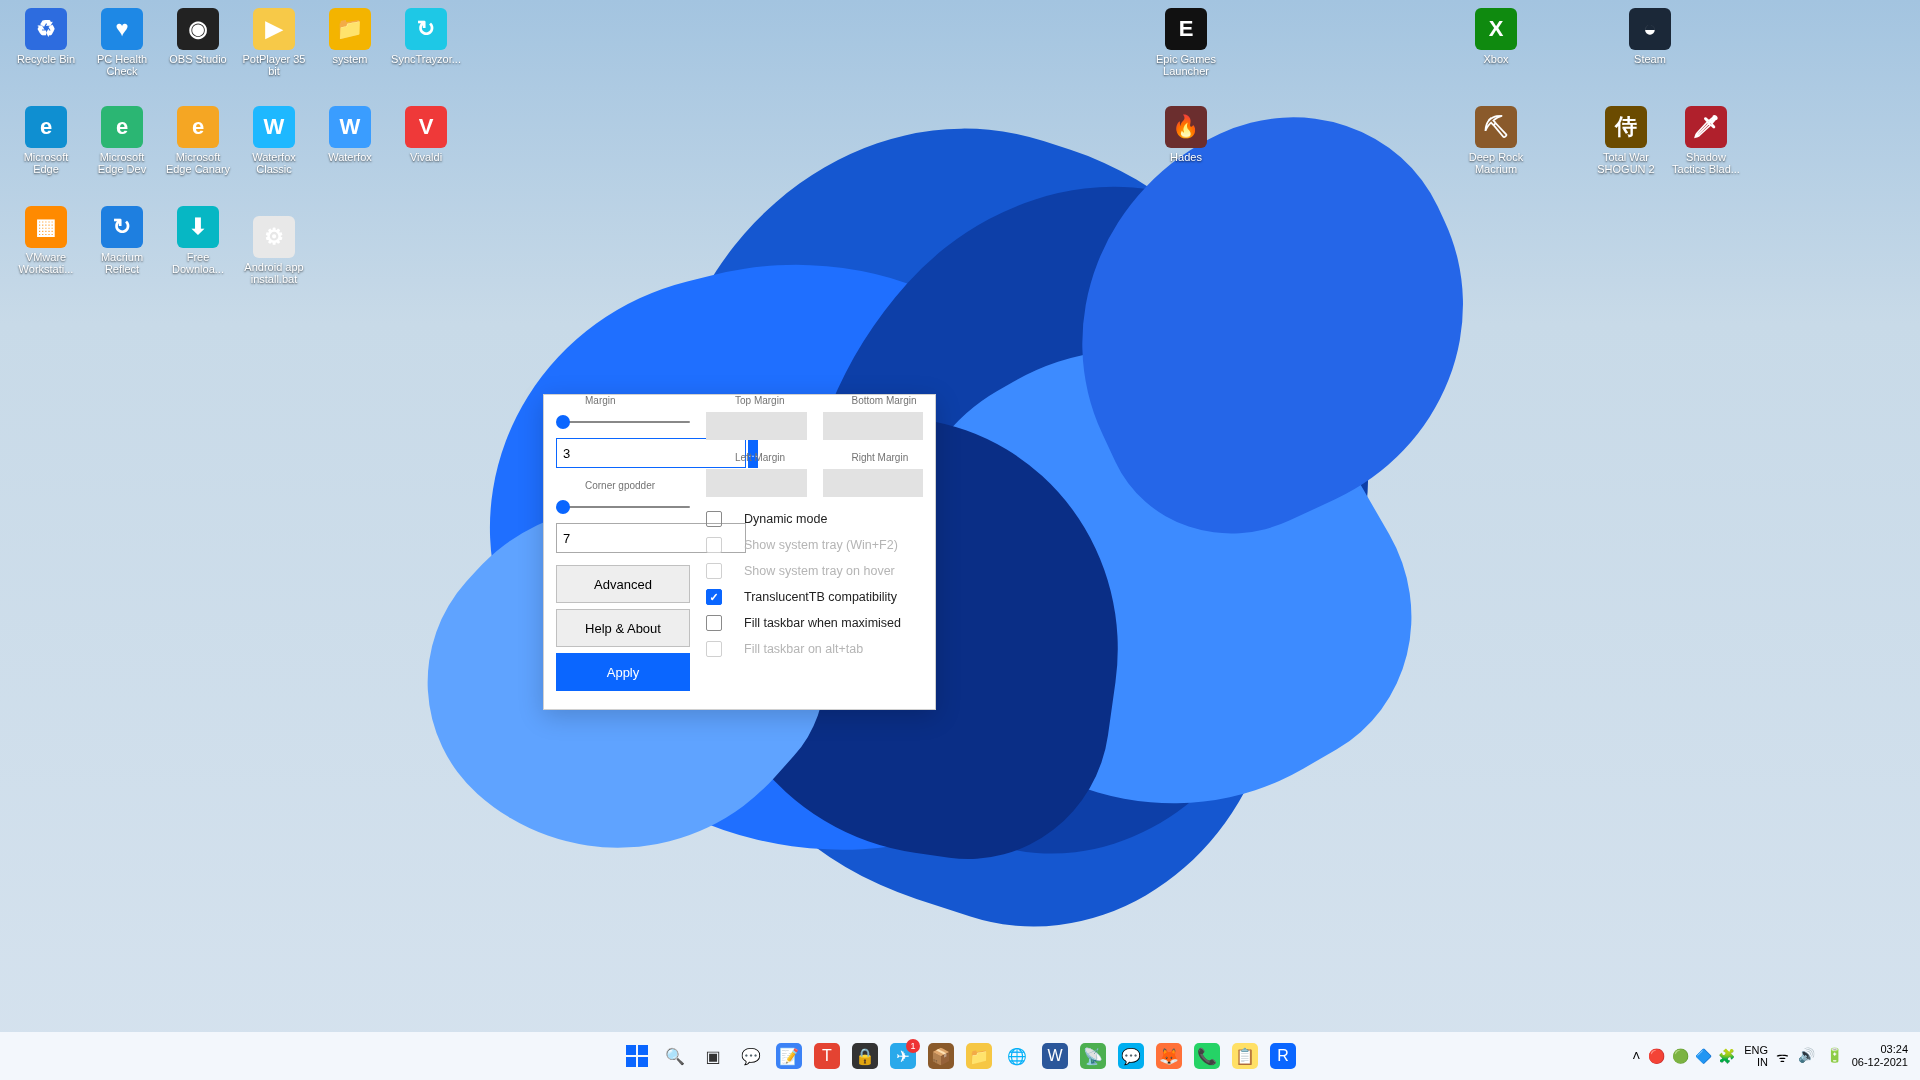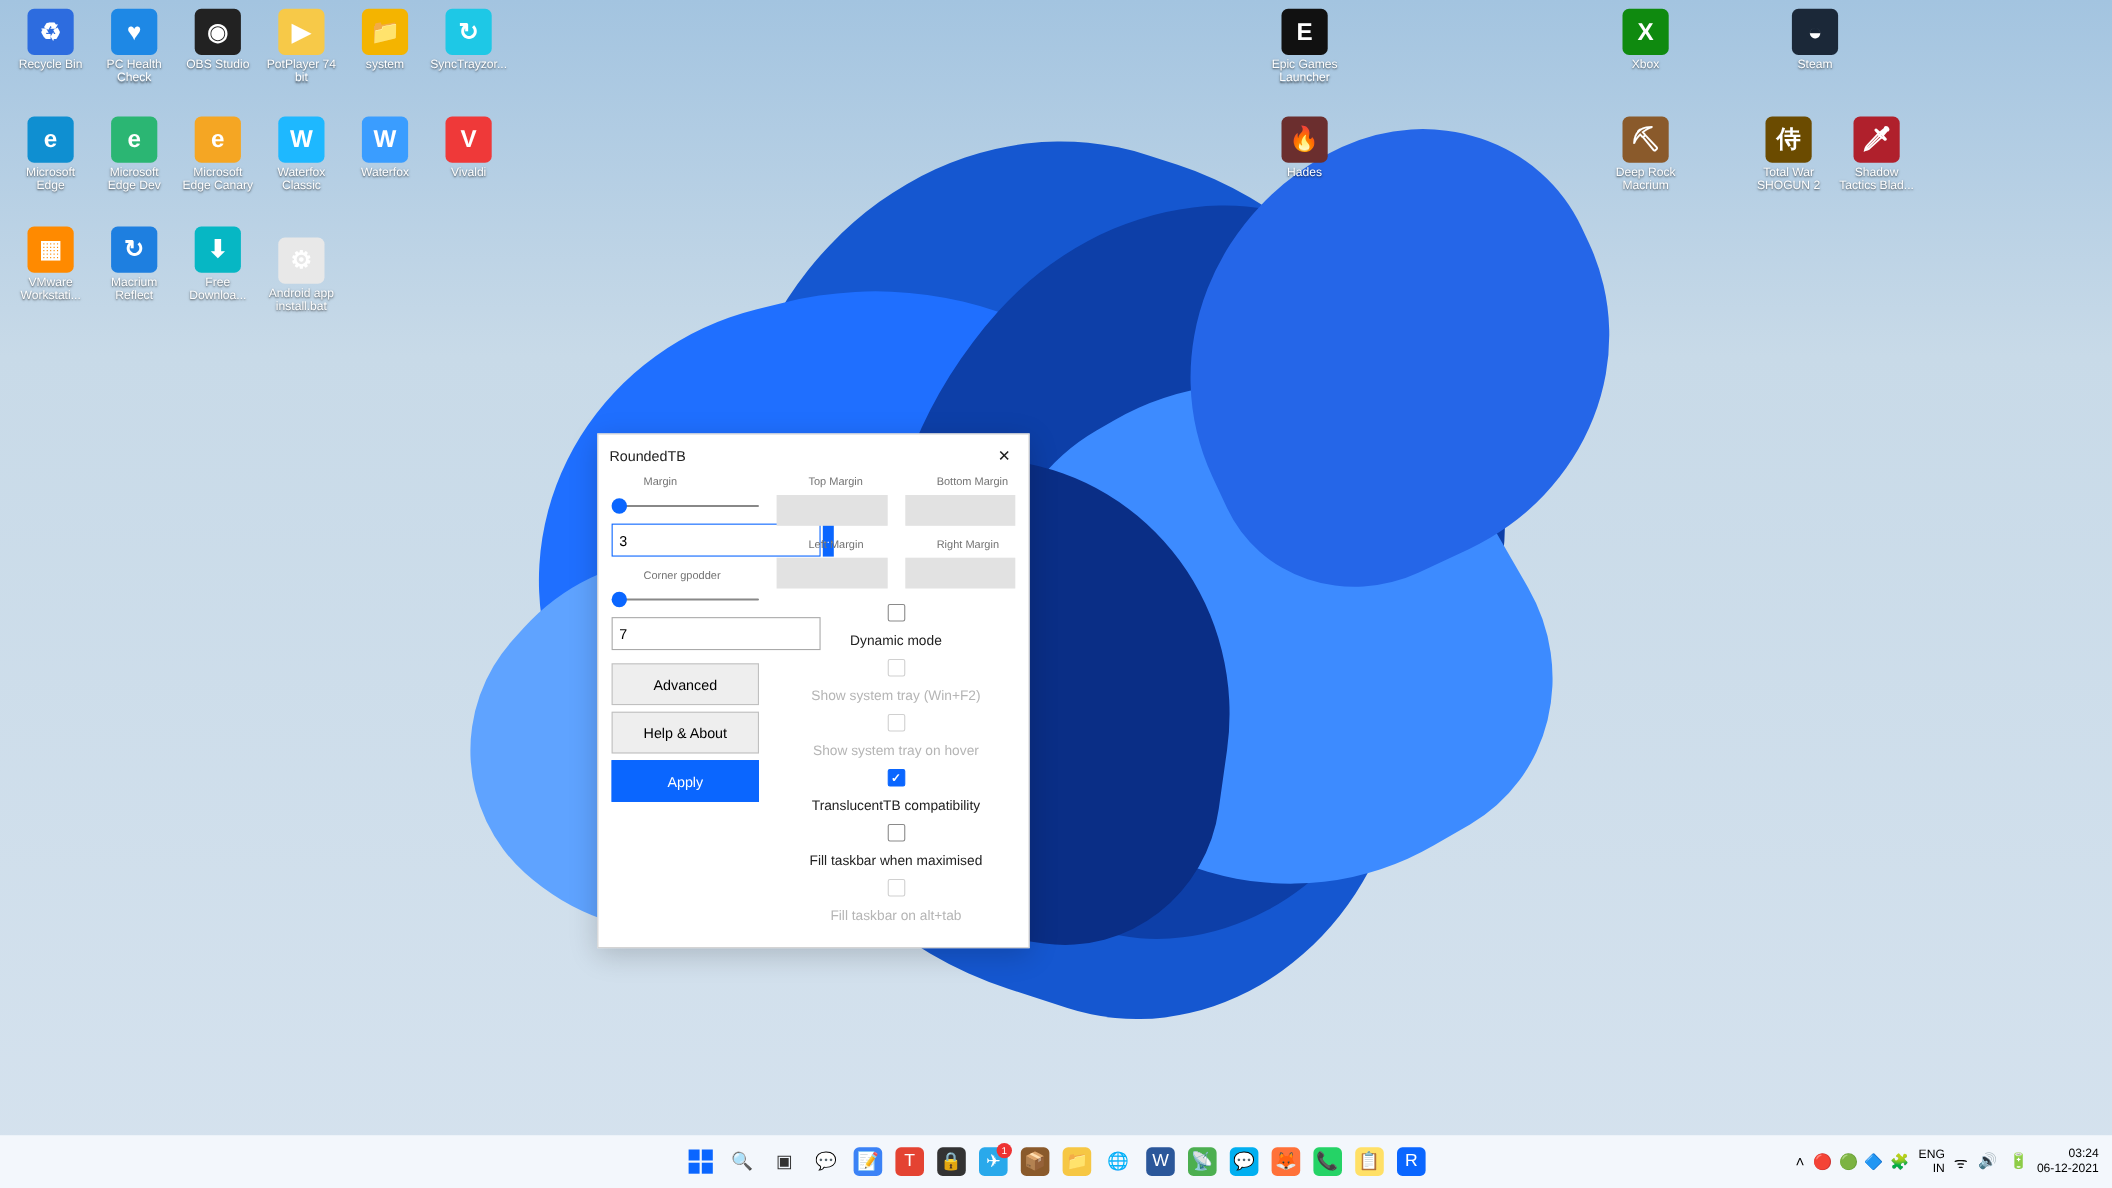--- a/index.html
+++ b/index.html
@@ -100,24 +100,23 @@
   cursor: pointer;
 }
 .btn-primary { background: #0a66ff; color: #fff; border-color: #0a66ff; }
 .margin-grid { display: grid; grid-template-columns: 1fr 1fr; gap: 12px 16px; margin-bottom: 14px; }
 .margin-grid input {
   width: 100%; height: 28px;
   background: #e2e2e2; border: none;
   padding: 0 6px; font-size: 13px;
 }
 .chk-row {
-  display: flex; align-items: center; gap: 10px;
+  display: flex; align-items: center; gap: 22px;
   margin: 10px 0;
   font-size: 12.5px;
-  flex-direction: column;
 }
 .chk-row.disabled { color: #b5b5b5; }
 .chk {
   width: 16px; height: 16px; border: 1.5px solid #8a8a8a;
   border-radius: 2px; flex-shrink: 0;
   display: flex; align-items: center; justify-content: center;
 }
 .chk.checked { background: #0a66ff; border-color: #0a66ff; }
 .chk.checked::after { content: "✓"; color: #fff; font-size: 11px; font-weight: bold; }
 .chk-row.disabled .chk { border-color: #d0d0d0; }
@@ -183,21 +182,21 @@
     <div class="desktop-icon" style="left: 86px; top: 8px;">
       <div class="icon-img" style="background:#1e88e5">♥</div>
       <div class="icon-label">PC Health Check</div>
     </div>
     <div class="desktop-icon" style="left: 162px; top: 8px;">
       <div class="icon-img" style="background:#222">◉</div>
       <div class="icon-label">OBS Studio</div>
     </div>
     <div class="desktop-icon" style="left: 238px; top: 8px;">
       <div class="icon-img" style="background:#f7c948">▶</div>
-      <div class="icon-label">PotPlayer 74 bit</div>
+      <div class="icon-label">PotPlayer 35 bit</div>
     </div>
     <div class="desktop-icon" style="left: 314px; top: 8px;">
       <div class="icon-img" style="background:#f4b400">📁</div>
       <div class="icon-label">system</div>
     </div>
     <div class="desktop-icon" style="left: 390px; top: 8px;">
       <div class="icon-img" style="background:#1ec8e6">↻</div>
       <div class="icon-label">SyncTrayzor...</div>
     </div>
     <div class="desktop-icon" style="left: 1150px; top: 8px;">
@@ -264,26 +263,20 @@
       <div class="icon-img" style="background:#06b7c4">⬇</div>
       <div class="icon-label">Free Downloa...</div>
     </div>
     <div class="desktop-icon" style="left: 238px; top: 216px;">
       <div class="icon-img" style="background:#e8e8e8">⚙</div>
       <div class="icon-label">Android app install.bat</div>
     </div>
   </div>
 
 <div class="dialog">
-  <div class="dialog-title">
-    <span>RoundedTB</span>
-    <div class="close-btn">
-        <span>✕</span>
-      </div>
-  </div>
   <div class="dialog-body">
     <div class="col-left">
       <span class="lbl">Margin</span>
       <div class="slider">
         <div class="slider-track"></div>
           <div class="slider-thumb"></div>
       </div>
       <div class="num-row">
         <input class="num-input" value="3" style="">
         <div class="num-expand">

